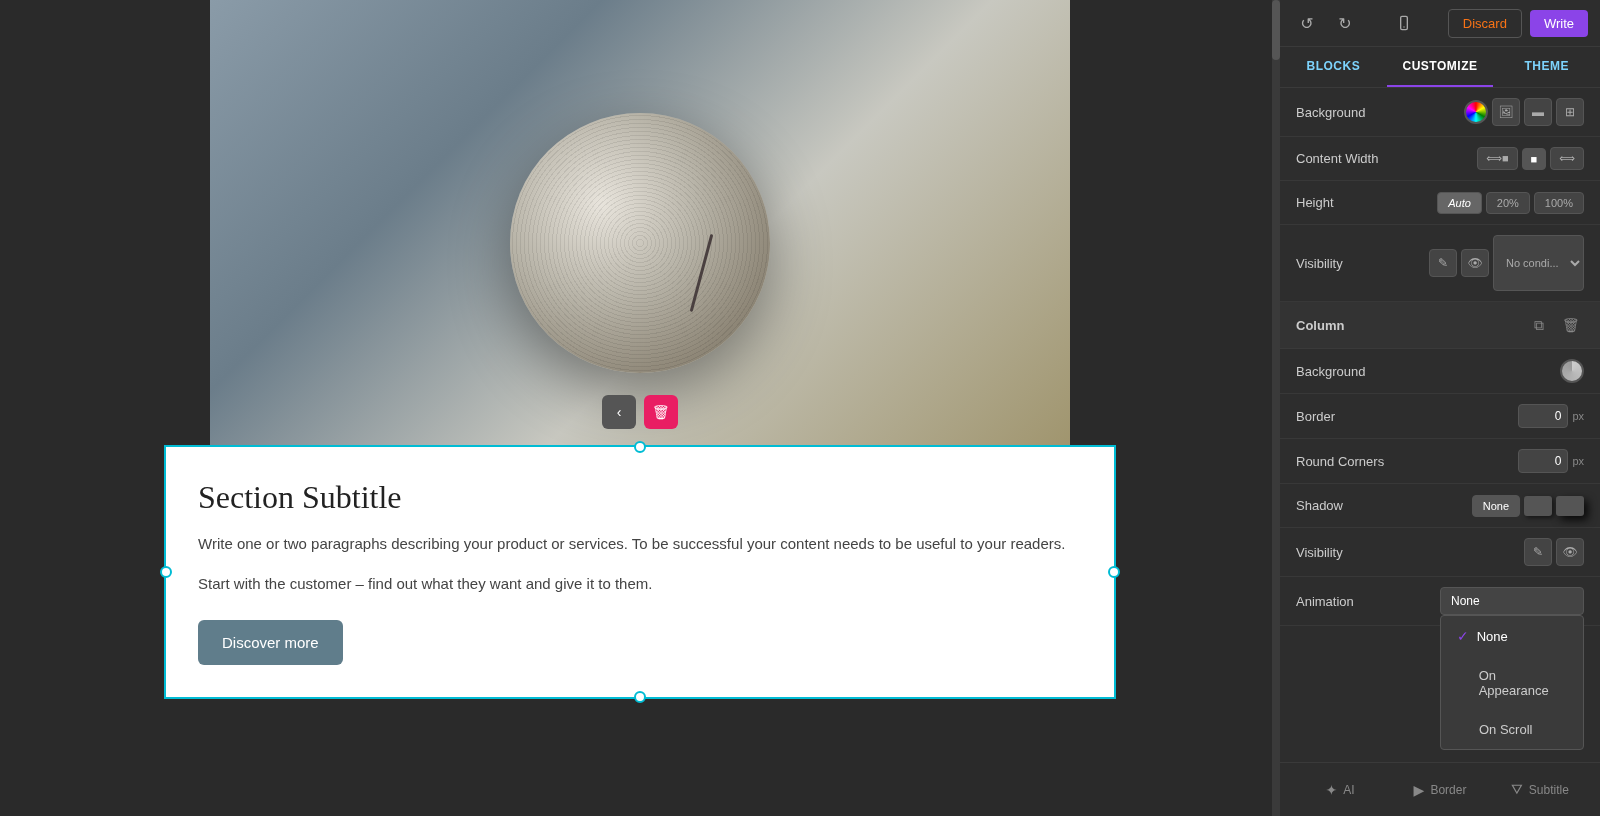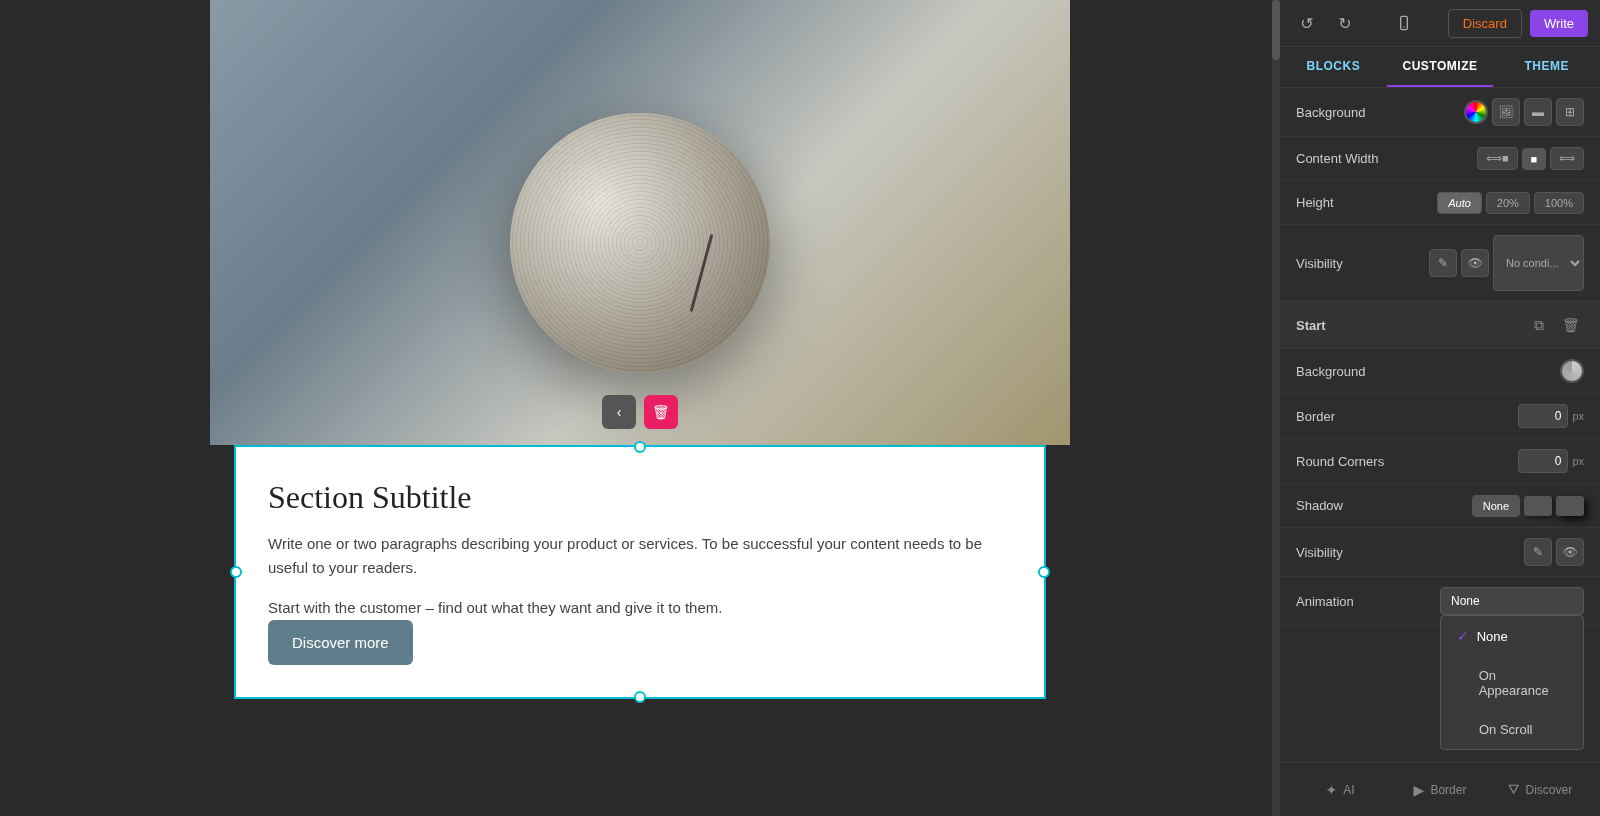--- a/index.html
+++ b/index.html
@@ -110,21 +110,21 @@
       align-items: center;
       justify-content: center;
       font-size: 14px;
       color: white;
     }
     .img-btn-prev { background: #555; }
     .img-btn-delete { background: #e91e63; }
 
     
     .content-section {
-      width: 812px;
+      width: 952px;
       border: 2px solid #00bcd4;
       background: white;
       padding: 32px;
       position: relative;
       margin-top: 0;
     }
 
     
     .handle {
       width: 12px;
@@ -151,20 +151,21 @@
       font-size: 15px;
       color: #444;
       line-height: 1.6;
       margin-bottom: 16px;
     }
 
     .section-body2 {
       font-size: 15px;
       color: #444;
       line-height: 1.6;
+      margin-bottom: 24px;
     }
 
     .discover-btn {
       background: #607d8b;
       color: white;
       border: none;
       padding: 14px 24px;
       border-radius: 6px;
       font-size: 15px;
       cursor: pointer;
@@ -632,21 +633,21 @@
       <div class="panel-controls">
         <button class="vis-btn">✎</button>
         <button class="vis-btn">👁</button>
         <select class="vis-select">
           <option>No condi...</option>
         </select>
       </div>
     </div>
 
     <div class="section-header">
-      <span class="section-header-label">Start</span>
+      <span class="section-header-label">Column</span>
       <div class="section-header-icons">
         <button class="section-icon-btn">⧉</button>
         <button class="section-icon-btn">🗑</button>
       </div>
     </div>
 
     <div class="panel-row">
       <span class="panel-label">Background</span>
       <div class="panel-controls">
         <div class="bg-circle" style="background: conic-gradient(#ccc 0%, #999 100%); border-radius: 50%;"></div>
@@ -723,17 +724,17 @@
     <button class="bottom-btn">
       <span class="bottom-btn-icon">✦</span>
       <span>AI</span>
     </button>
     <button class="bottom-btn">
       <span class="bottom-btn-icon">▶</span>
       <span>Border</span>
     </button>
     <button class="bottom-btn">
       <span class="bottom-btn-icon">⛛</span>
-      <span>Discover</span>
+      <span>Subtitle</span>
     </button>
   </div>
 
 </div>
 
 </body></html>

